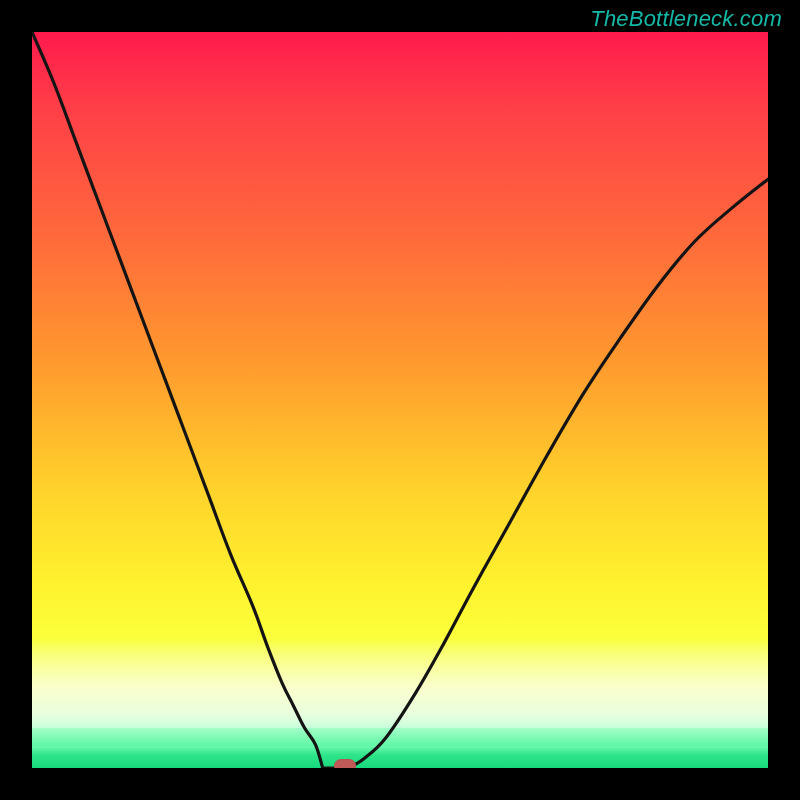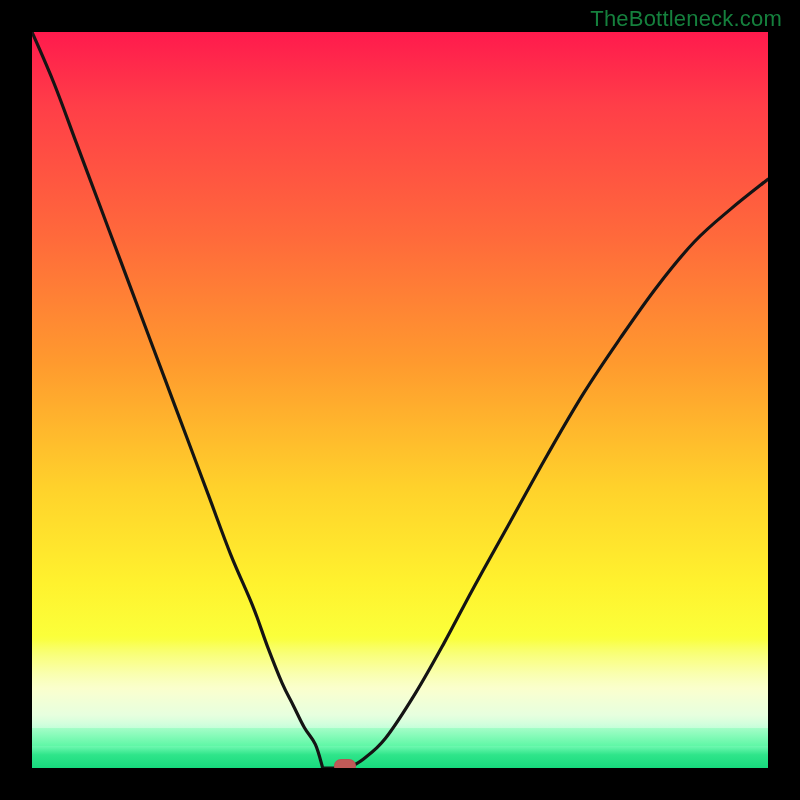--- a/index.html
+++ b/index.html
@@ -17,22 +17,23 @@
     width: 800px;
     height: 800px;
     background: #000;
   }
   .attribution {
     position: absolute;
     top: 6px;
     right: 18px;
     font-family: Arial, Helvetica, sans-serif;
     font-size: 22px;
-    color: #15803d;
+    color: #14b8a6;
     letter-spacing: 0.2px;
+    font-style: italic;
   }
   .plot {
     position: absolute;
     left: 32px;
     top: 32px;
     width: 736px;
     height: 736px;
     overflow: hidden;
   }
   .bg-wash {

